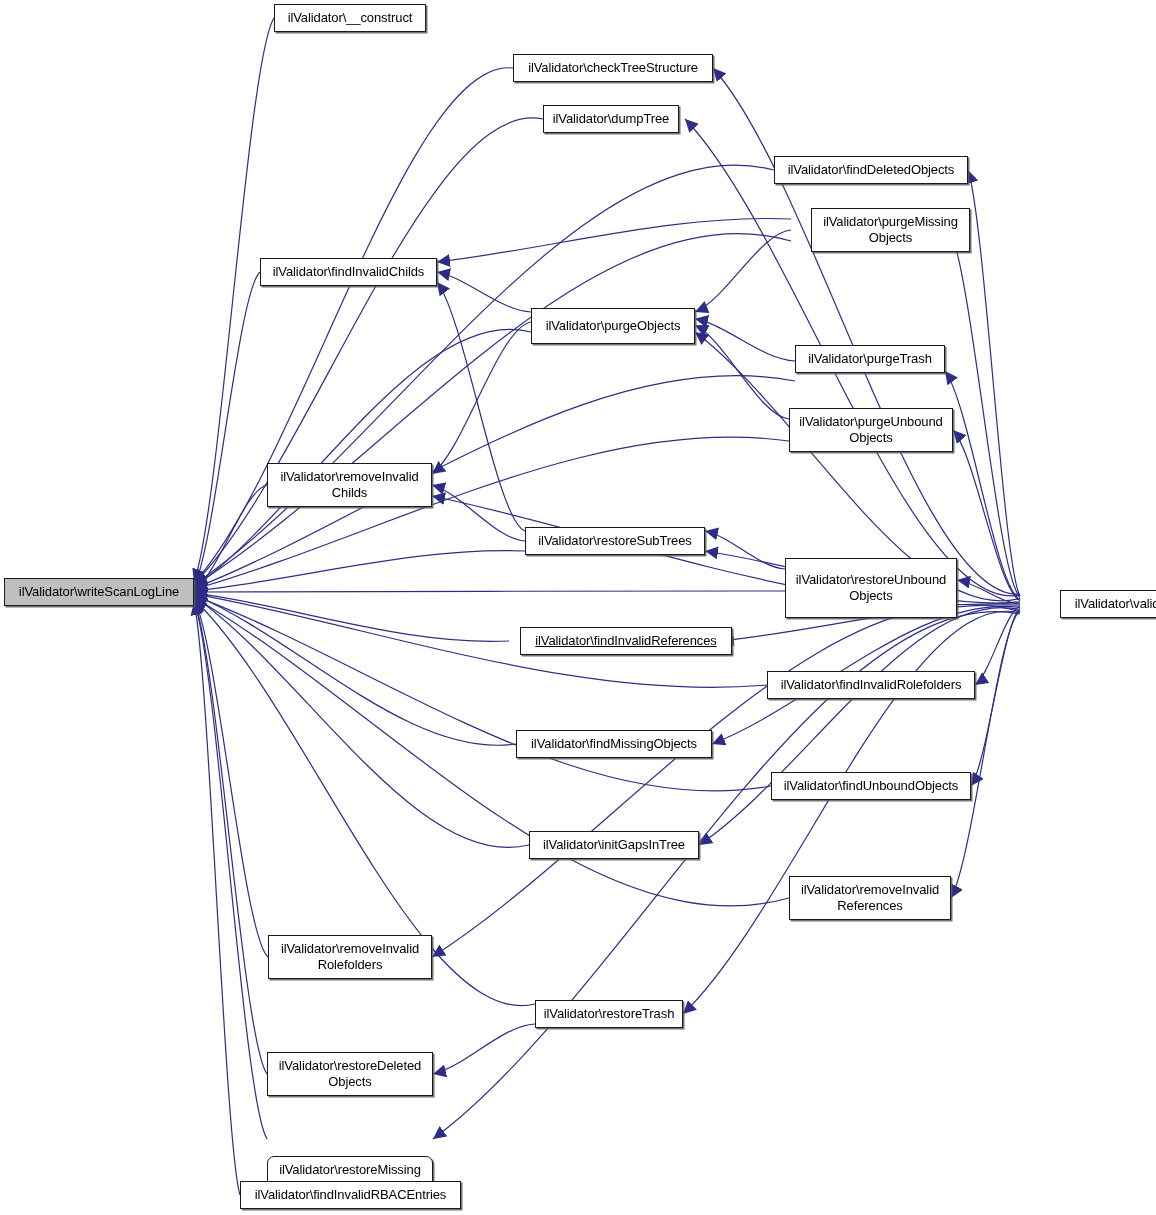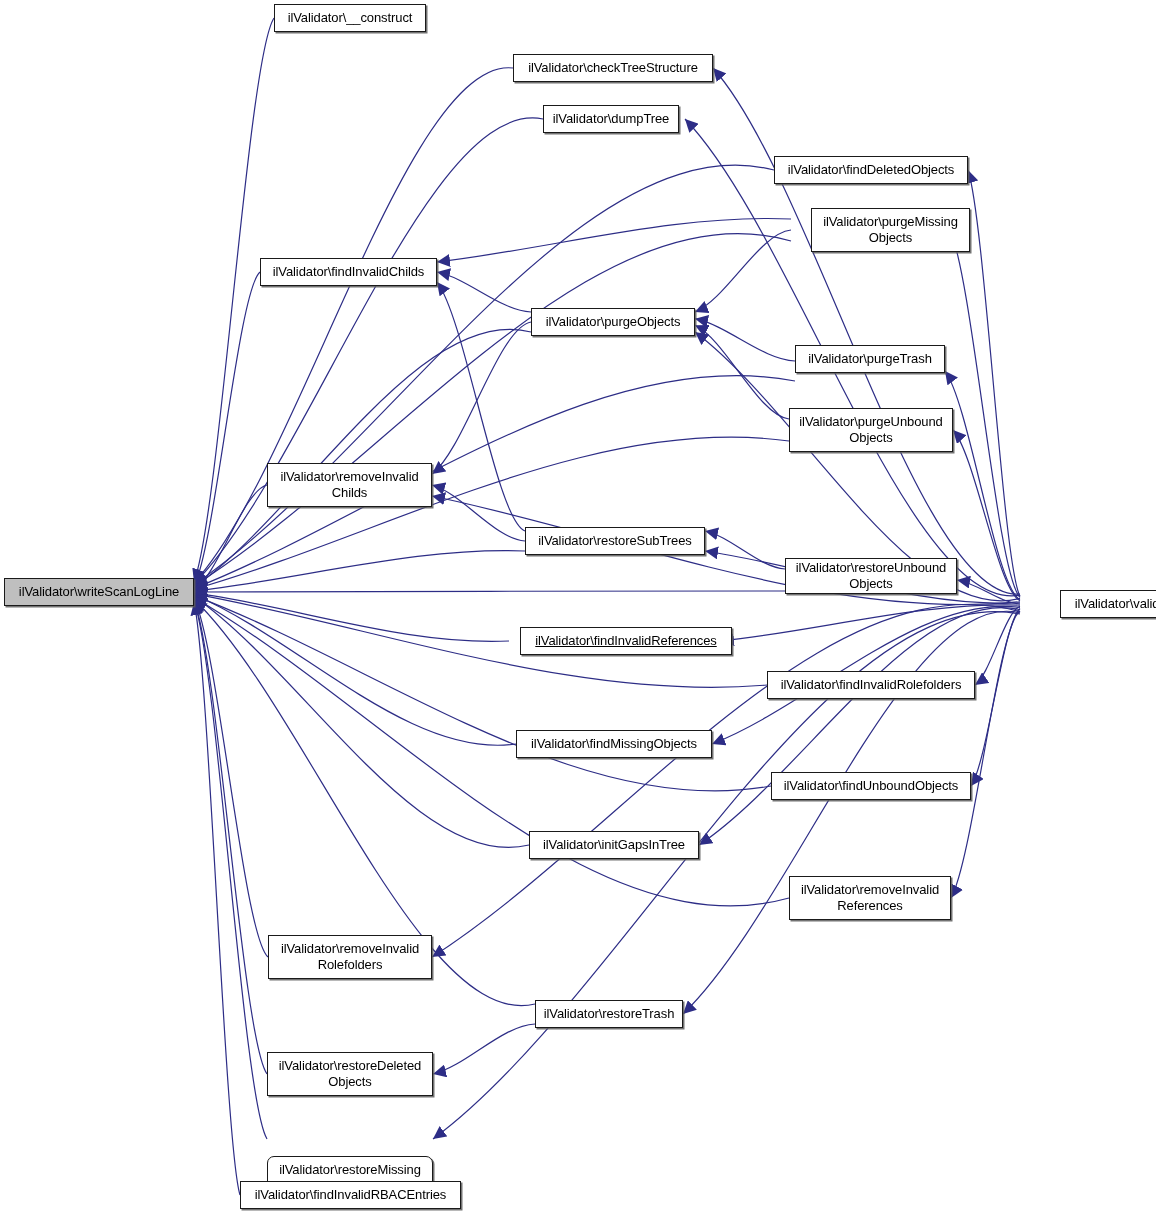--- a/index.html
+++ b/index.html
@@ -110,28 +110,28 @@
       <path d="M791,219 C674.18,213.78625000000002 553.8199999999999,248.18625 437,262" fill="none" stroke="#2d2d86" stroke-width="1.2" marker-end="url(#ah)"></path>
     </svg>
 <div class="node highlight" style="left: 4px; top: 578px; width: 190px; height: 28px;"><span class="lbl">ilValidator\writeScanLogLine</span></div>
     <div class="node" style="left: 274px; top: 4px; width: 152px; height: 28px;"><span class="lbl">ilValidator\__construct</span></div>
     <div class="node" style="left: 513px; top: 54px; width: 200px; height: 28px;"><span class="lbl">ilValidator\checkTreeStructure</span></div>
     <div class="node" style="left: 543px; top: 105px; width: 136px; height: 28px;"><span class="lbl">ilValidator\dumpTree</span></div>
     <div class="node" style="left: 774px; top: 156px; width: 194px; height: 28px;"><span class="lbl">ilValidator\findDeletedObjects</span></div>
     <div class="node" style="left: 791px; top: 208px; width: 159px; height: 44px; margin-left: 20px;"><span class="lbl">ilValidator\purgeMissing
 Objects</span></div>
     <div class="node" style="left: 260px; top: 258px; width: 177px; height: 28px;"><span class="lbl">ilValidator\findInvalidChilds</span></div>
-    <div class="node" style="left: 531px; top: 308px; width: 164px; height: 28px;"><span class="lbl">ilValidator\purgeObjects</span></div>
+    <div class="node" style="left: 531px; top: 308px; width: 164px; height: 36px;"><span class="lbl">ilValidator\purgeObjects</span></div>
     <div class="node" style="left: 795px; top: 345px; width: 150px; height: 28px;"><span class="lbl">ilValidator\purgeTrash</span></div>
     <div class="node" style="left: 789px; top: 408px; width: 164px; height: 44px; align-items: center;"><span class="lbl">ilValidator\purgeUnbound
 Objects</span></div>
     <div class="node" style="left: 267px; top: 463px; width: 165px; height: 44px;"><span class="lbl">ilValidator\removeInvalid
 Childs</span></div>
     <div class="node" style="left: 525px; top: 527px; width: 180px; height: 28px;"><span class="lbl">ilValidator\restoreSubTrees</span></div>
-    <div class="node" style="left: 785px; top: 558px; width: 172px; height: 36px;"><span class="lbl">ilValidator\restoreUnbound
+    <div class="node" style="left: 785px; top: 558px; width: 172px; height: 60px;"><span class="lbl">ilValidator\restoreUnbound
 Objects</span></div>
     <div class="node" style="left: 1020px; top: 590px; width: 132px; height: 28px; margin-left: 40px;"><span class="lbl">ilValidator\validate</span></div>
     <div class="node" style="left: 520px; top: 627px; width: 212px; height: 28px; text-decoration: underline;"><span class="lbl">ilValidator\findInvalidReferences</span></div>
     <div class="node" style="left: 767px; top: 671px; width: 208px; height: 28px;"><span class="lbl">ilValidator\findInvalidRolefolders</span></div>
     <div class="node" style="left: 516px; top: 730px; width: 196px; height: 28px;"><span class="lbl">ilValidator\findMissingObjects</span></div>
     <div class="node" style="left: 771px; top: 772px; width: 200px; height: 28px;"><span class="lbl">ilValidator\findUnboundObjects</span></div>
     <div class="node" style="left: 529px; top: 831px; width: 170px; height: 28px;"><span class="lbl">ilValidator\initGapsInTree</span></div>
     <div class="node" style="left: 789px; top: 876px; width: 162px; height: 44px;"><span class="lbl">ilValidator\removeInvalid
 References</span></div>
     <div class="node" style="left: 268px; top: 935px; width: 164px; height: 44px;"><span class="lbl">ilValidator\removeInvalid

